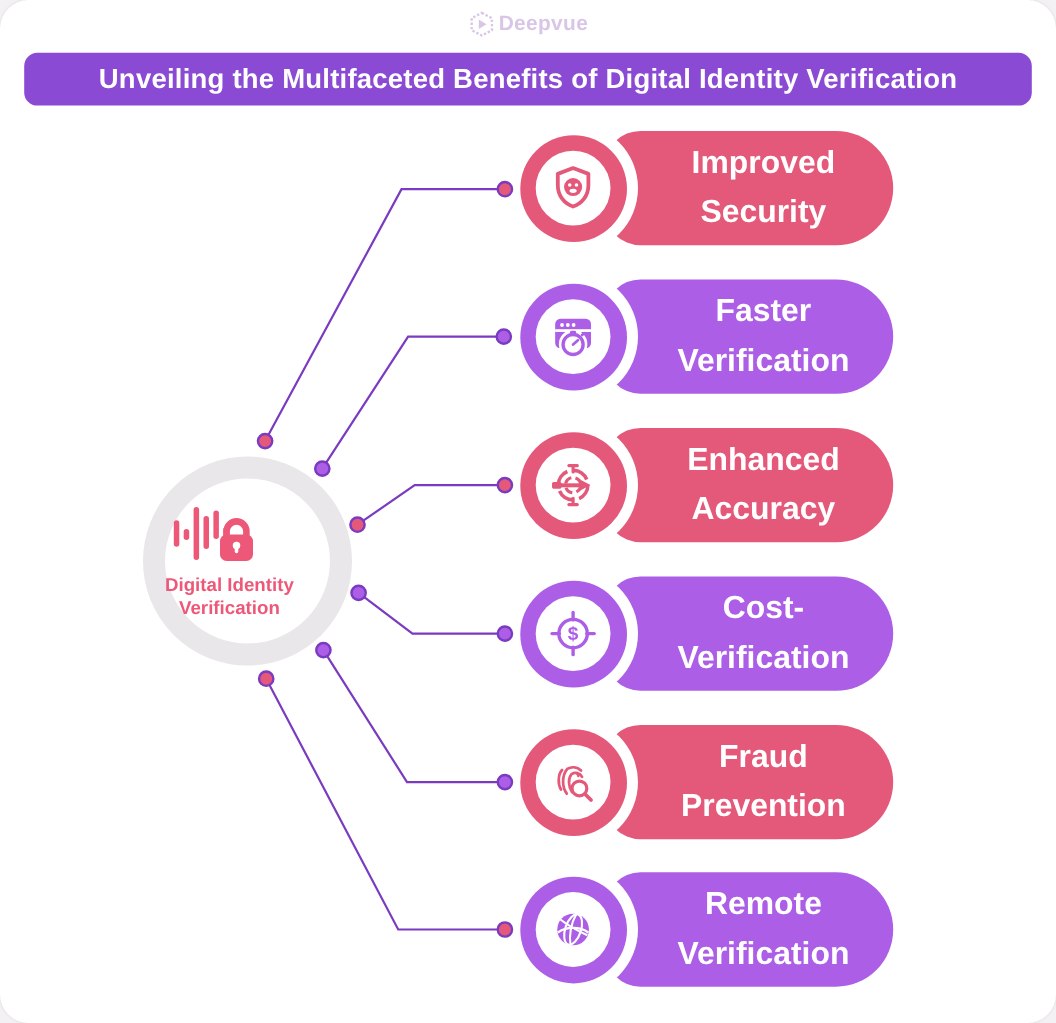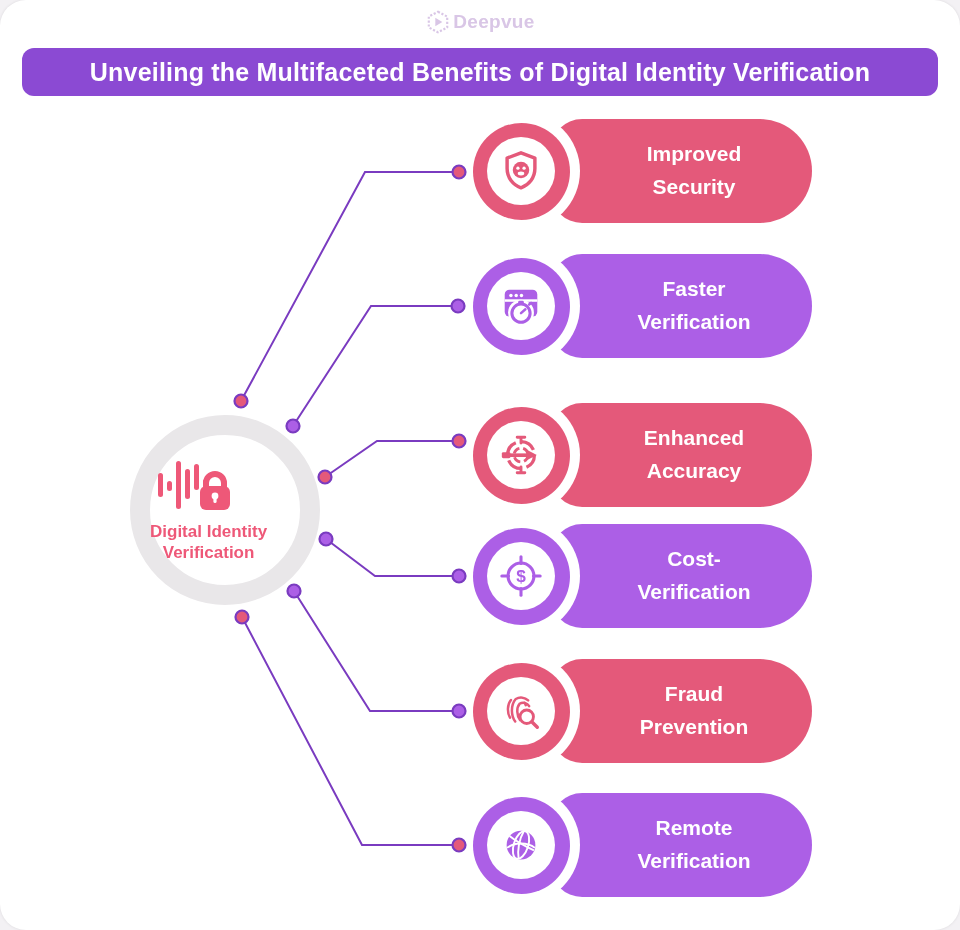--- a/index.html
+++ b/index.html
@@ -23,21 +23,21 @@
   .hub-label{font-weight:bold;font-size:17px;line-height:1.25;}
 
   
   .conn{position:absolute;left:0;top:0;width:960px;height:930px;pointer-events:none;z-index:5;}
 
   
   .benefit{position:absolute;left:0;width:960px;height:118px;}
   .pill-body{position:absolute;left:550px;top:7px;width:262px;height:104px;
              border-radius:36px 58px 58px 36px;z-index:1;}
   .pill-label{position:absolute;left:585px;top:50%;transform:translateY(-50%);width:218px;
-              text-align:center;color:#fff;font-weight:bold;font-size:21px;line-height:1.55;z-index:2;}
+              text-align:center;color:#fff;font-weight:bold;font-size:29px;line-height:1.55;z-index:2;}
   .benefit:nth-of-type(1) .pill-label{line-height:1.12;}
   .disc-outer{position:absolute;left:462px;top:0;width:118px;height:118px;border-radius:50%;
               background:#fff;display:flex;align-items:center;justify-content:center;z-index:3;}
   .disc{width:97px;height:97px;border-radius:50%;display:flex;align-items:center;justify-content:center;}
   .disc-inner{width:68px;height:68px;border-radius:50%;background:#fff;display:flex;align-items:center;justify-content:center;}
   .disc-inner svg{width:46px;height:46px;}
 </style>
 </head>
 <body>
 
@@ -137,21 +137,21 @@
         <rect x="21" y="18.5" width="6" height="3.4" rx="1.5" fill="currentColor"></rect>
         <circle cx="24" cy="31.5" r="9.5" fill="none" stroke="currentColor" stroke-width="3.2"></circle>
         <line x1="24" y1="31.5" x2="28.6" y2="27.4" stroke="currentColor" stroke-width="2.6" stroke-linecap="round"></line>
         <line x1="32.5" y1="22.5" x2="34.5" y2="20.8" stroke="currentColor" stroke-width="2.6" stroke-linecap="round"></line>
       </svg>
     </div>
         </div>
       </div>
   </div>
 
-  <div class="benefit" style="top: 396px;">
+  <div class="benefit" style="top: 382px;">
     <div class="pill-body" style="background: rgb(228, 89, 122);"></div>
     <div class="pill-label">
       <div>Enhanced</div>
       <div>Accuracy</div>
     </div>
     <div class="disc-outer">
         <div class="disc" style="background: rgb(228, 89, 122);">
           <div class="disc-inner" style="color: rgb(228, 89, 122);">
       <svg viewBox="0 0 48 48">
         <circle cx="24" cy="24" r="14" fill="none" stroke="currentColor" stroke-width="3.4" stroke-dasharray="16 6"></circle>

